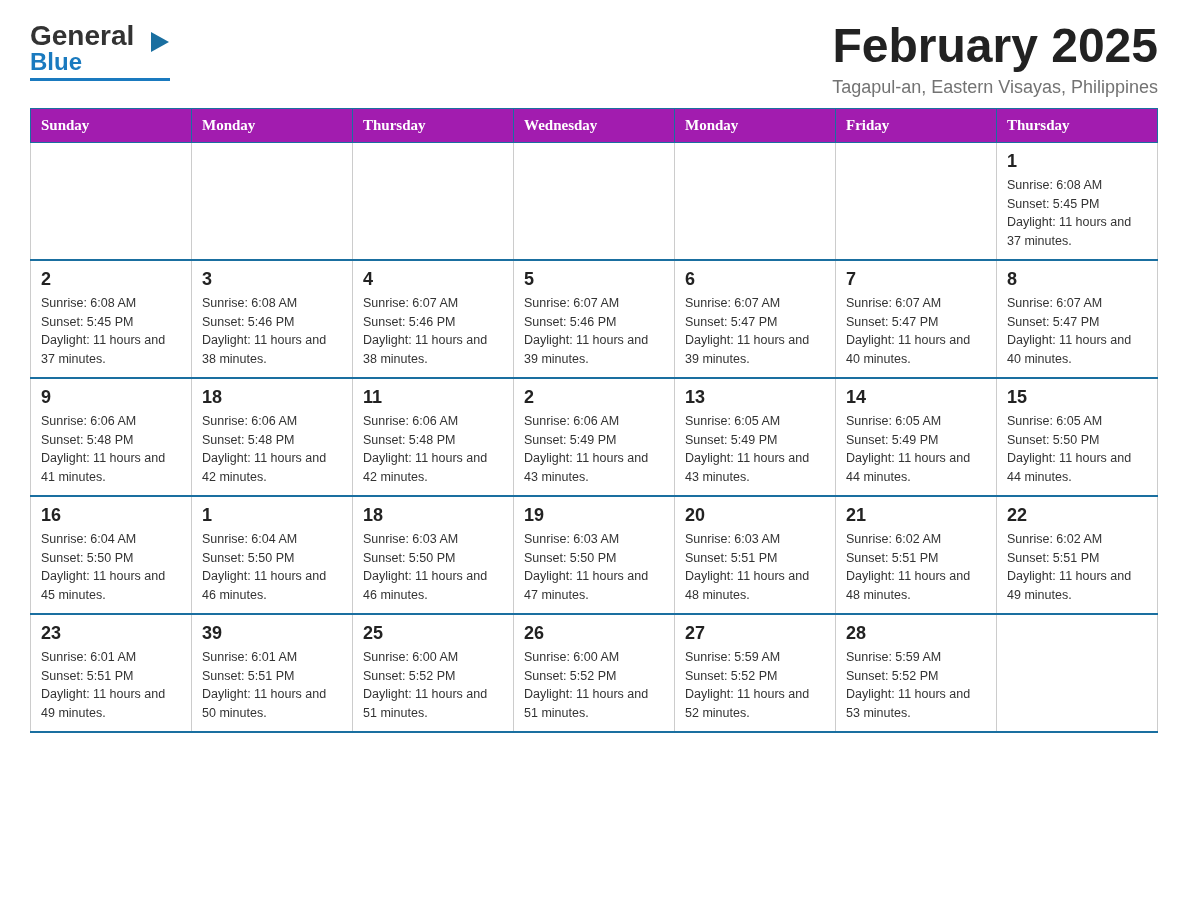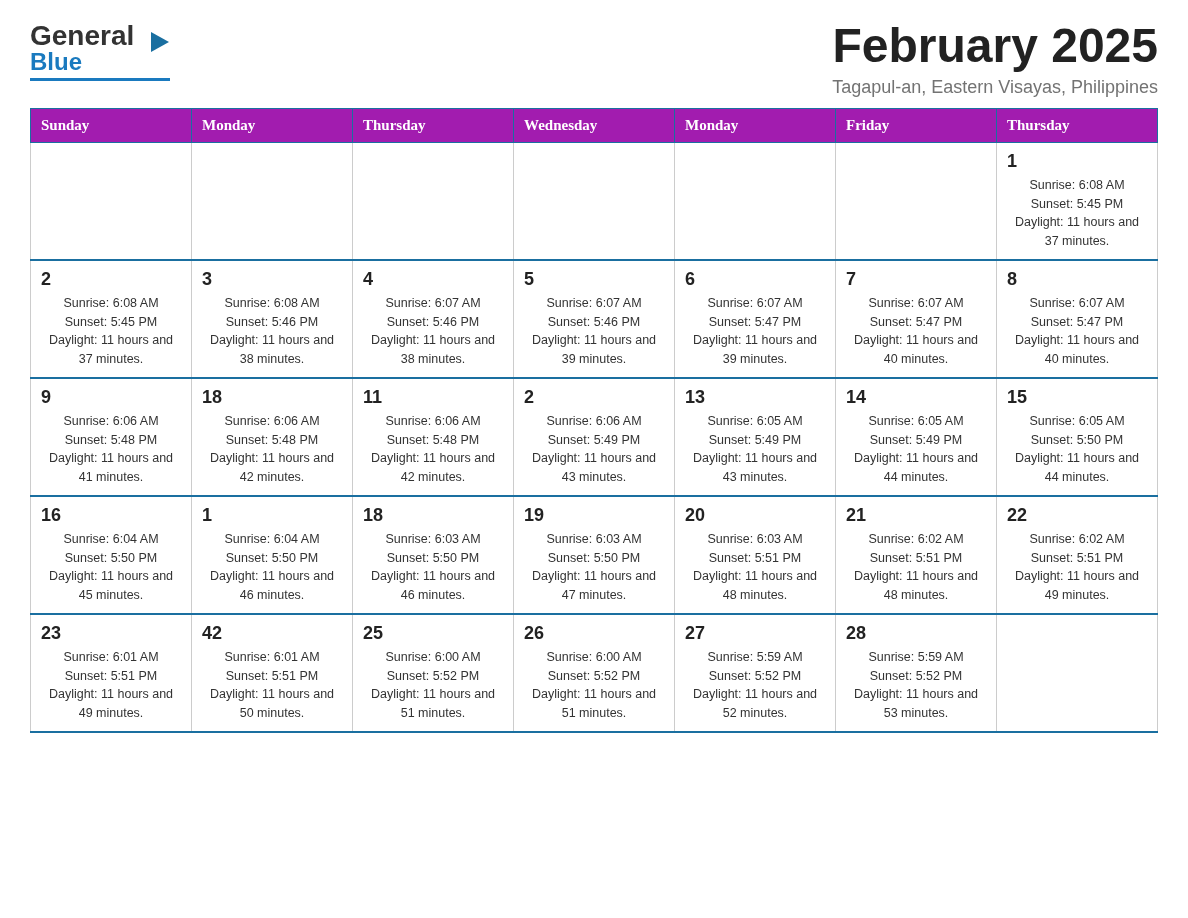--- a/index.html
+++ b/index.html
@@ -90,21 +90,20 @@
       font-size: 18px;
       font-weight: bold;
       color: #222;
       display: block;
       margin-bottom: 4px;
     }
     .day-info {
       font-size: 12.5px;
       color: #333;
       line-height: 1.5;
-      text-align: center;
     }
     .empty-cell {
       background: #f9f9f9;
     }
     .calendar tbody tr td:first-child {
       border-left: 1px solid #ccc;
     }
   </style>
 </head>
 <body>
@@ -290,21 +289,21 @@
         </td>
       </tr>
       <tr>
         <td>
           <span class="day-number">23</span>
           <div class="day-info" style="white-space: pre-line;">Sunrise: 6:01 AM
 Sunset: 5:51 PM
 Daylight: 11 hours and 49 minutes.</div>
         </td>
         <td>
-          <span class="day-number">42</span>
+          <span class="day-number">39</span>
           <div class="day-info" style="white-space: pre-line;">Sunrise: 6:01 AM
 Sunset: 5:51 PM
 Daylight: 11 hours and 50 minutes.</div>
         </td>
         <td>
           <span class="day-number">25</span>
           <div class="day-info" style="white-space: pre-line;">Sunrise: 6:00 AM
 Sunset: 5:52 PM
 Daylight: 11 hours and 51 minutes.</div>
         </td>

